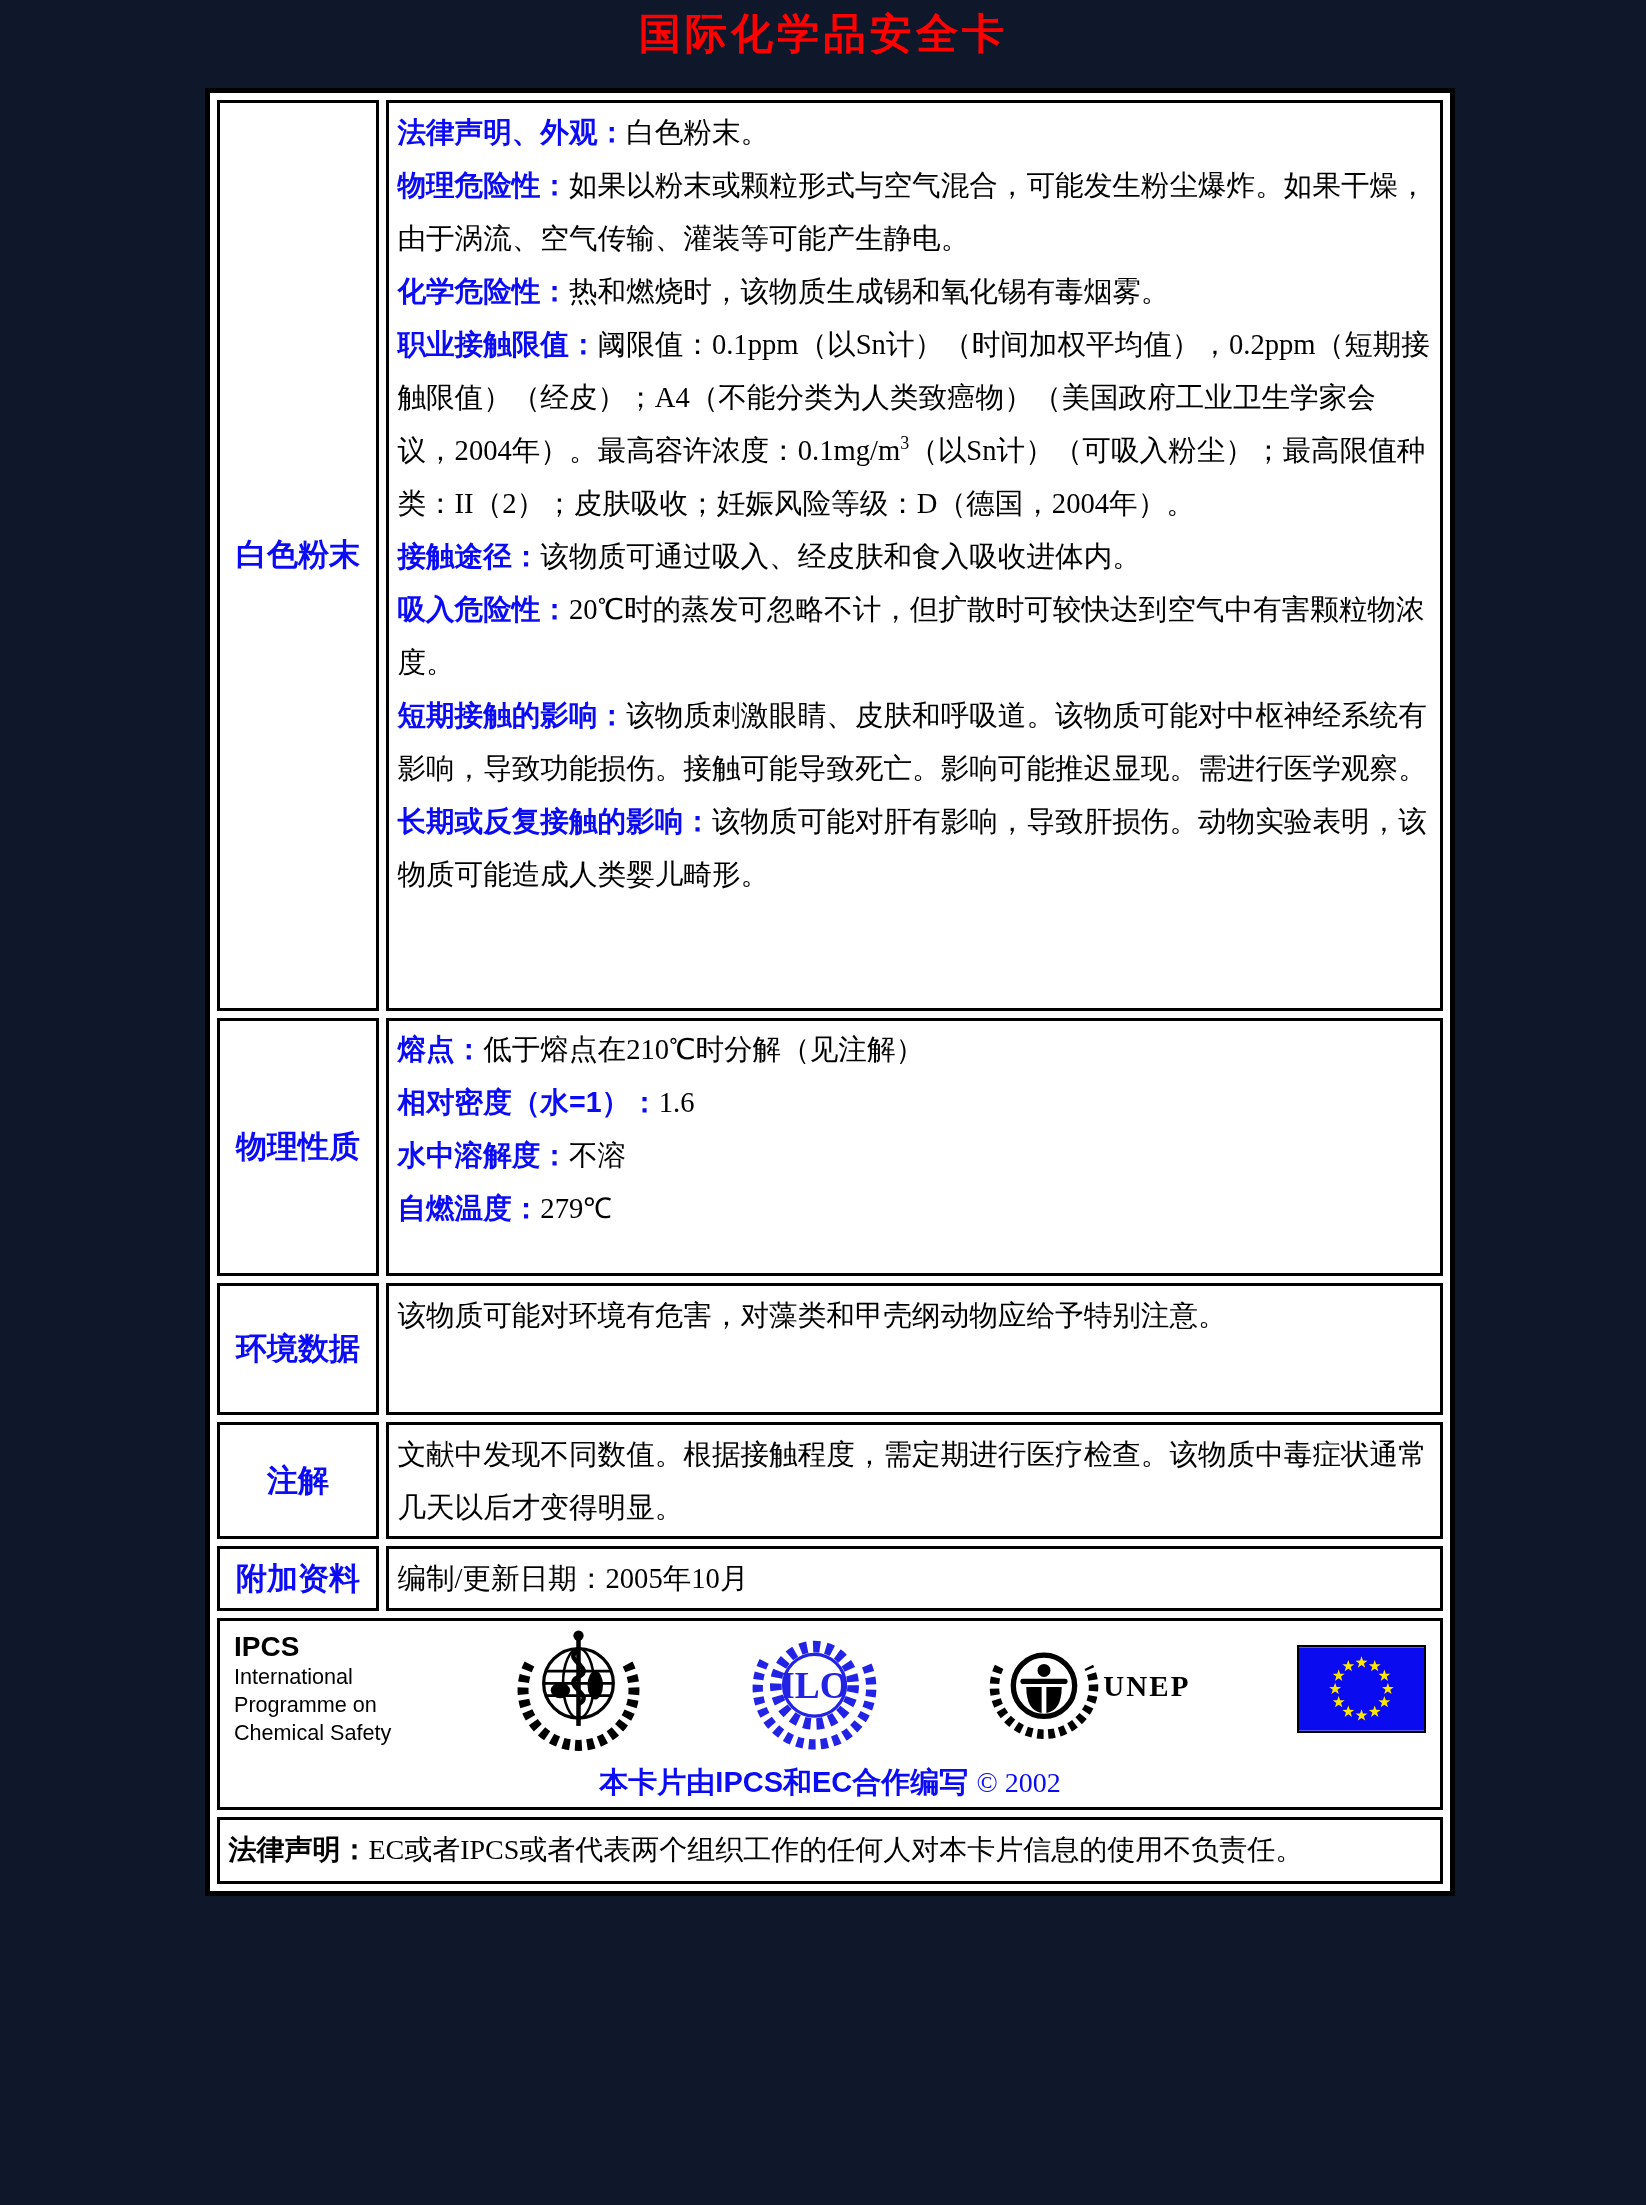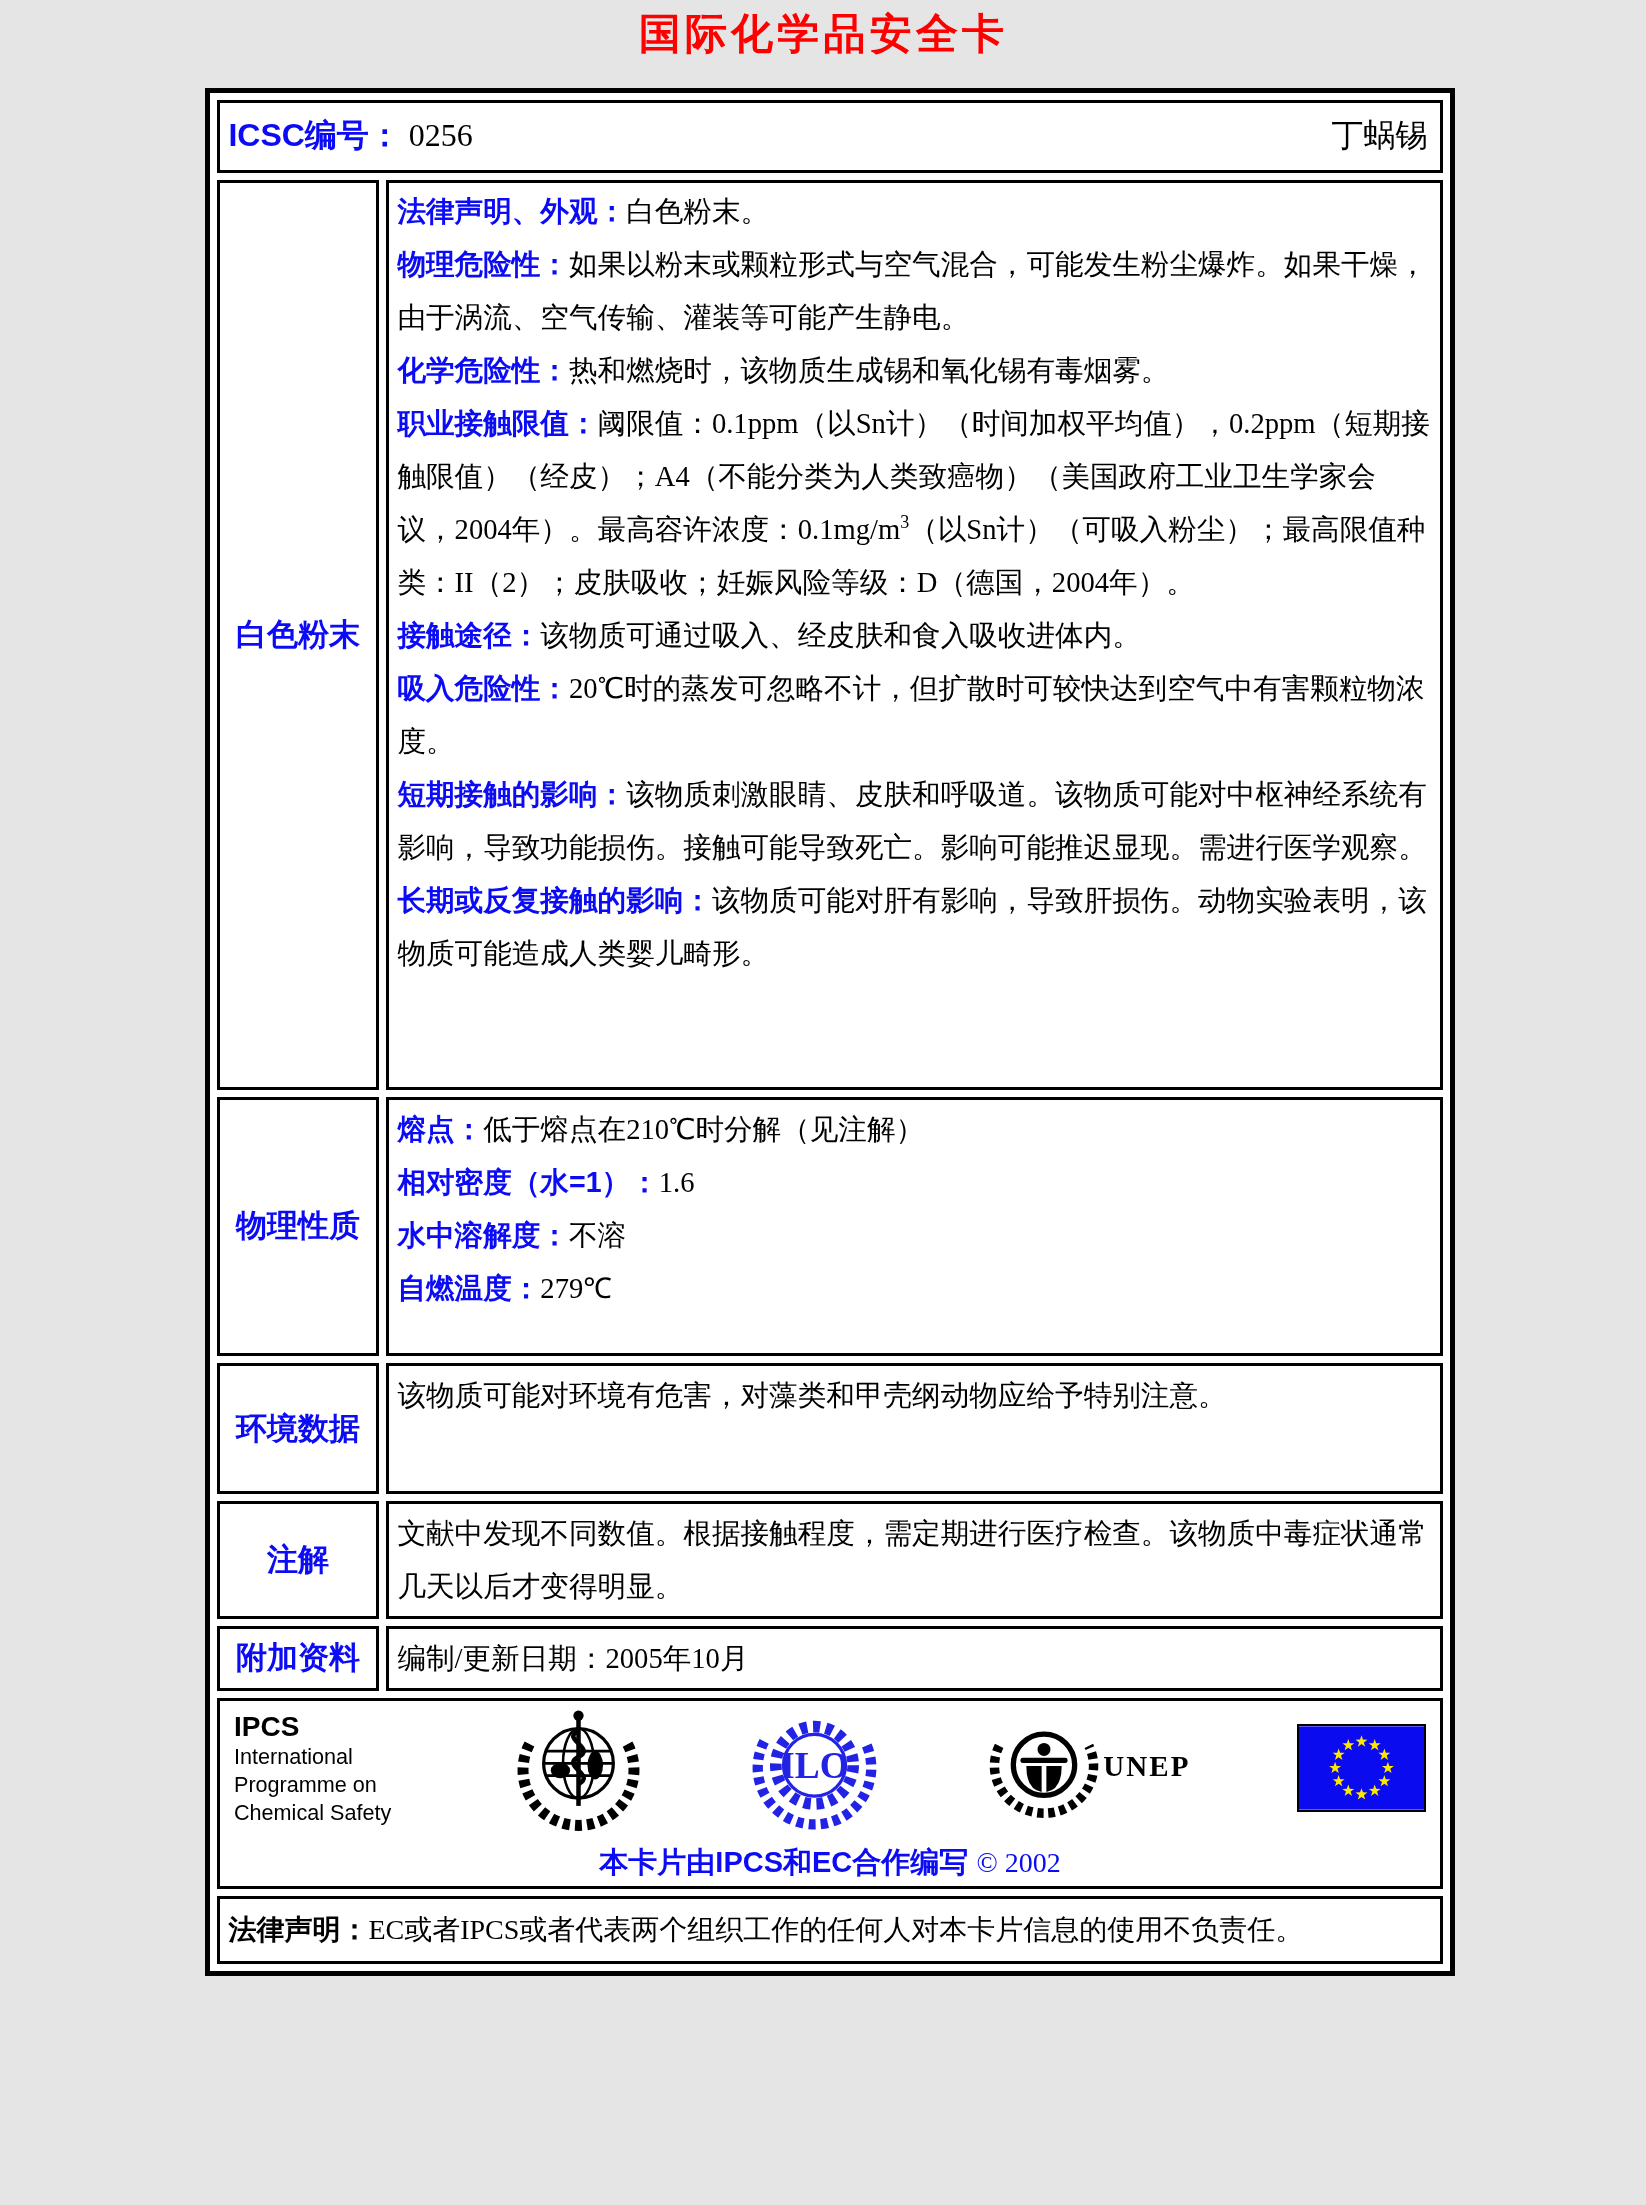--- a/index.html
+++ b/index.html
@@ -4,21 +4,21 @@
 <style>
   :root{
     --accent-blue:#0b0bf5;
     --title-red:#ff0000;
     --eu-flag-blue:#0b0bef;
     --eu-star-yellow:#ffe800;
     --ilo-blue:#2323e6;
     --ink:#000000;
   }
   html,body{margin:0;padding:0;background:#ffffff;}
-  .page{position:relative;width:1647px;height:2205px;background:#e5e5e5;
+  .page{position:relative;width:1647px;height:2205px;background:#0f172a;
         font-family:"Liberation Serif",serif;color:var(--ink);overflow:hidden;}
   .page-title{position:absolute;top:5.6px;left:0;width:100%;text-align:center;
         color:var(--title-red);font-family:"Liberation Sans",sans-serif;
         font-weight:bold;font-size:42px;letter-spacing:4.2px;}
   table.card{position:absolute;top:88px;left:205px;width:1250px;
         border-collapse:separate;border-spacing:7px;border:5.6px solid var(--ink);
         table-layout:fixed;background:#ffffff;}
   col.col-label{width:162px;}
   td{border:3.5px solid var(--ink);background:#ffffff;padding:2.8px 8.4px;vertical-align:top;}
   td.header-cell{height:61px;vertical-align:middle;}
@@ -62,31 +62,20 @@
 
   <div class="page-title">国际化学品安全卡</div>
 
   <table class="card">
     <colgroup>
         <col class="col-label">
         <col>
       </colgroup>
 
     <tbody>
-        <tr>
-      <td class="header-cell" colspan="2">
-        <div class="header-flex">
-          <div>
-            <span class="lbl">ICSC编号：</span>
-            <span class="hdr-val">0256</span>
-          </div>
-          <div class="chem-name">丁蜗锡</div>
-        </div>
-      </td>
-    </tr>
 
     <tr>
       <td class="row-label">白色粉末</td>
       <td class="content important">
         <p class="entry"><span class="lbl">法律声明、外观：</span><span>白色粉末。</span></p>
         <p class="entry"><span class="lbl">物理危险性：</span><span>如果以粉末或颗粒形式与空气混合，可能发生粉尘爆炸。如果干燥，由于涡流、空气传输、灌装等可能产生静电。</span></p>
         <p class="entry"><span class="lbl">化学危险性：</span><span>热和燃烧时，该物质生成锡和氧化锡有毒烟雾。</span></p>
         <p class="entry"><span class="lbl">职业接触限值：</span><span>阈限值：0.1ppm（以Sn计）（时间加权平均值），0.2ppm（短期接触限值）（经皮）；A4（不能分类为人类致癌物）（美国政府工业卫生学家会议，2004年）。最高容许浓度：0.1mg/m</span><sup>3</sup><span>（以Sn计）（可吸入粉尘）；最高限值种类：II（2）；皮肤吸收；妊娠风险等级：D（德国，2004年）。</span></p>
         <p class="entry"><span class="lbl">接触途径：</span><span>该物质可通过吸入、经皮肤和食入吸收进体内。</span></p>
         <p class="entry"><span class="lbl">吸入危险性：</span><span>20℃时的蒸发可忽略不计，但扩散时可较快达到空气中有害颗粒物浓度。</span></p>

